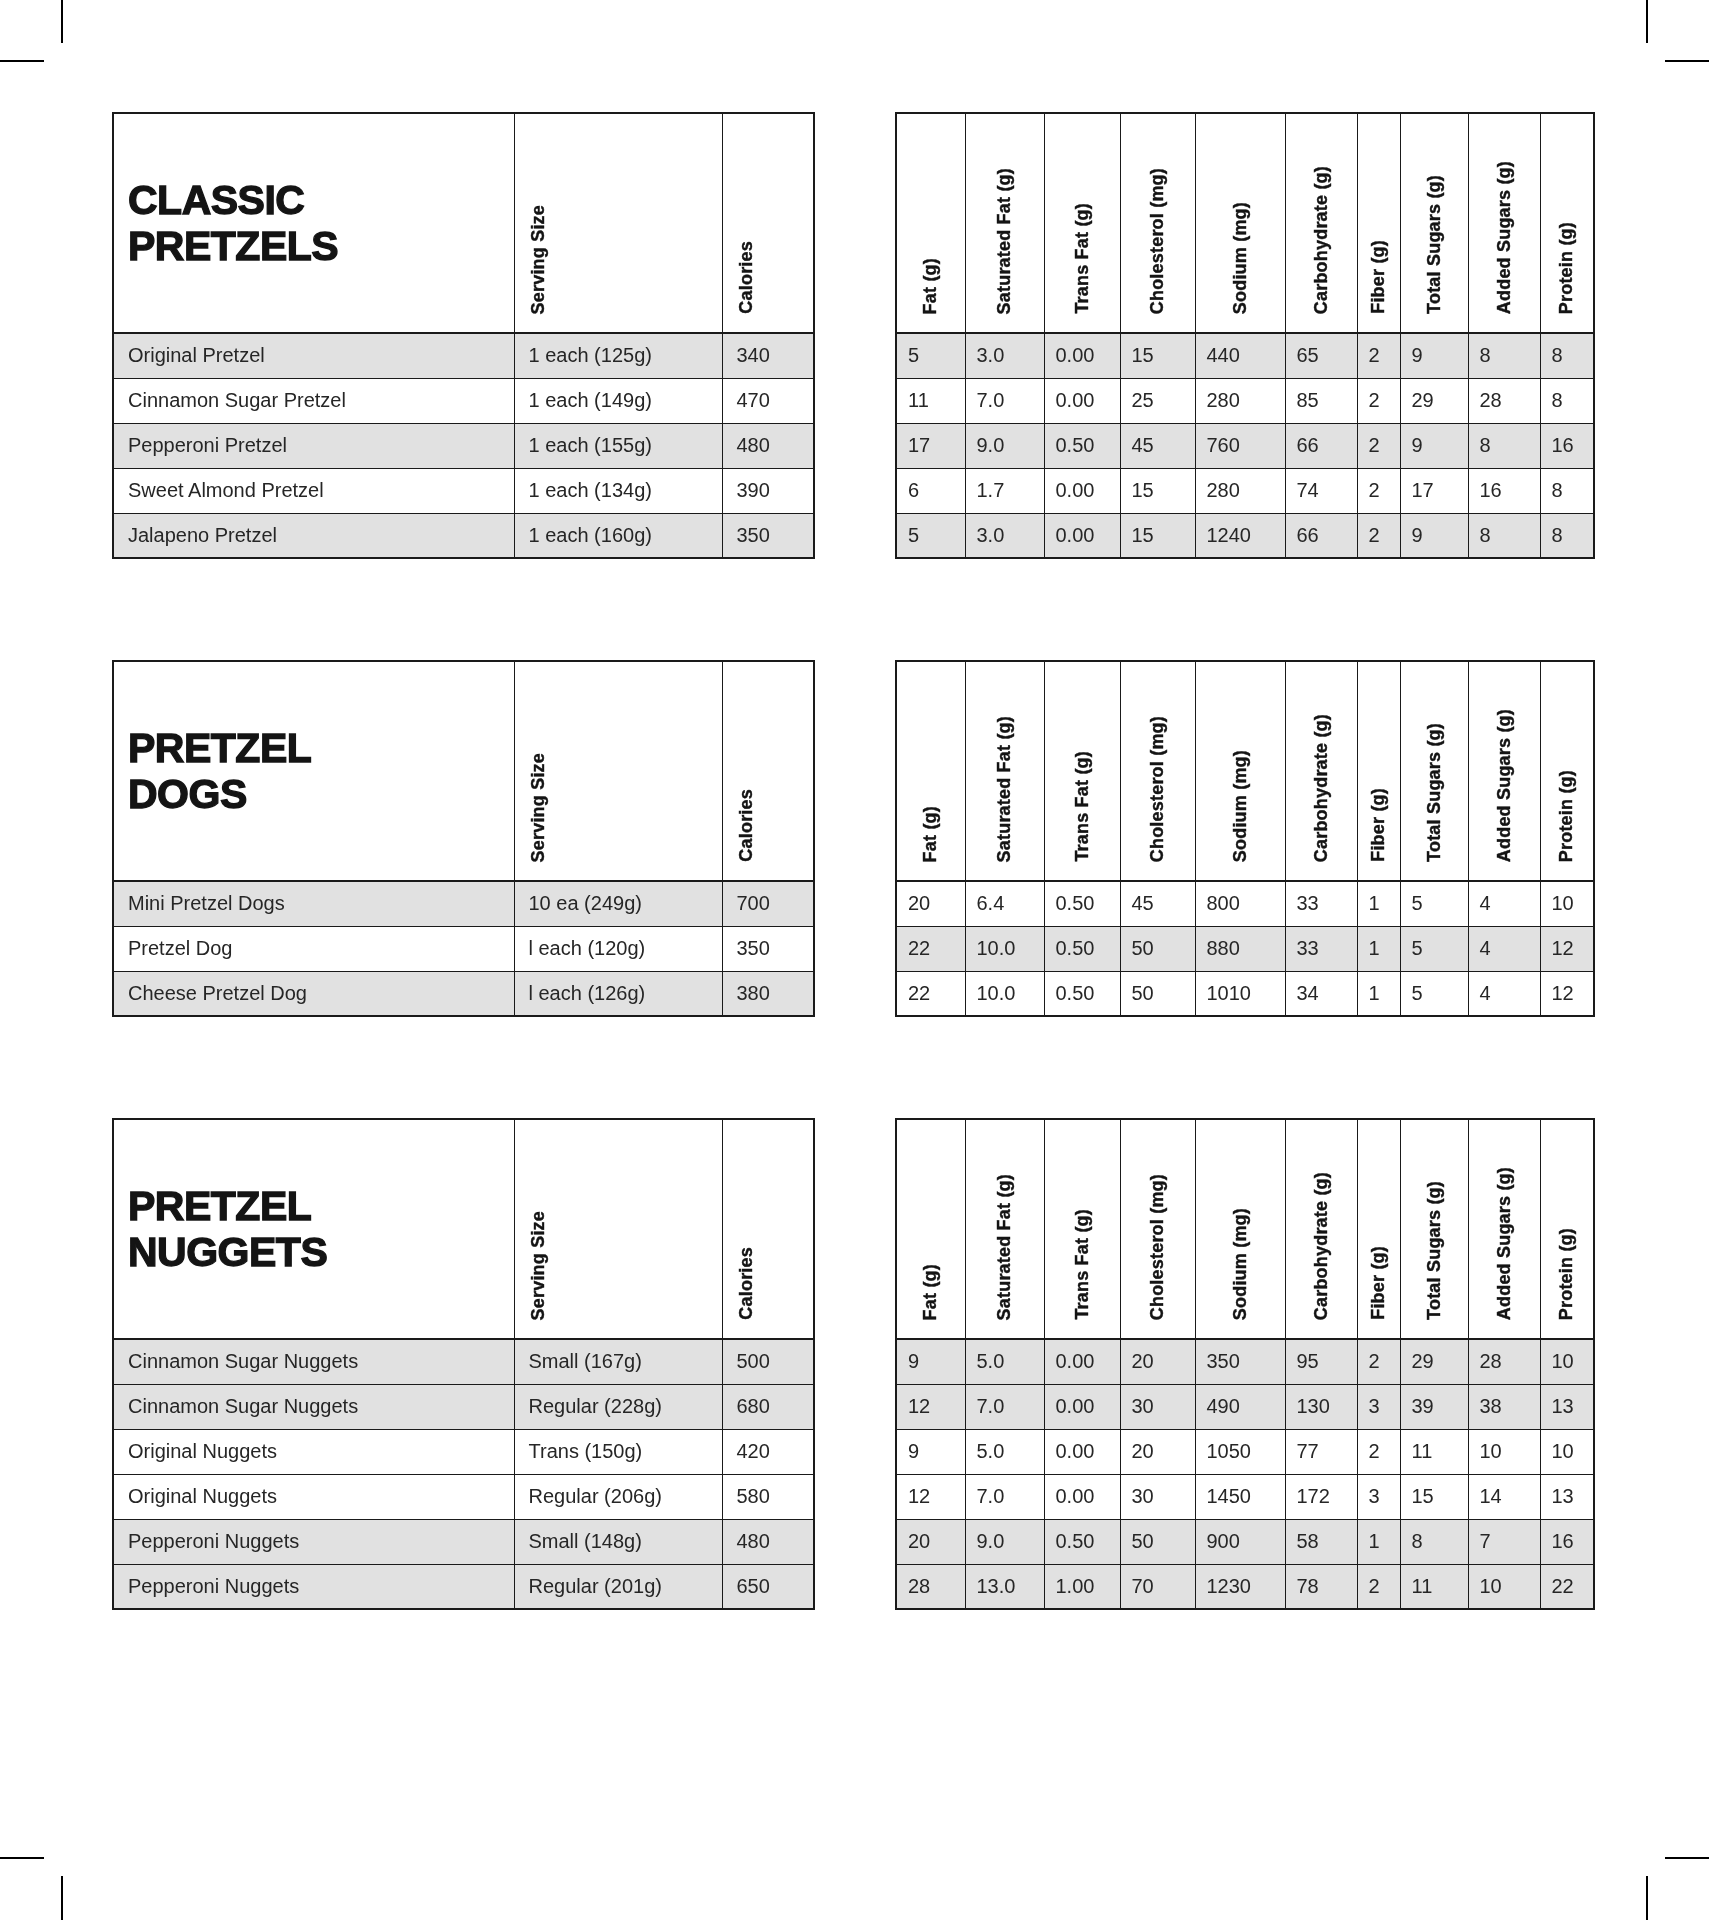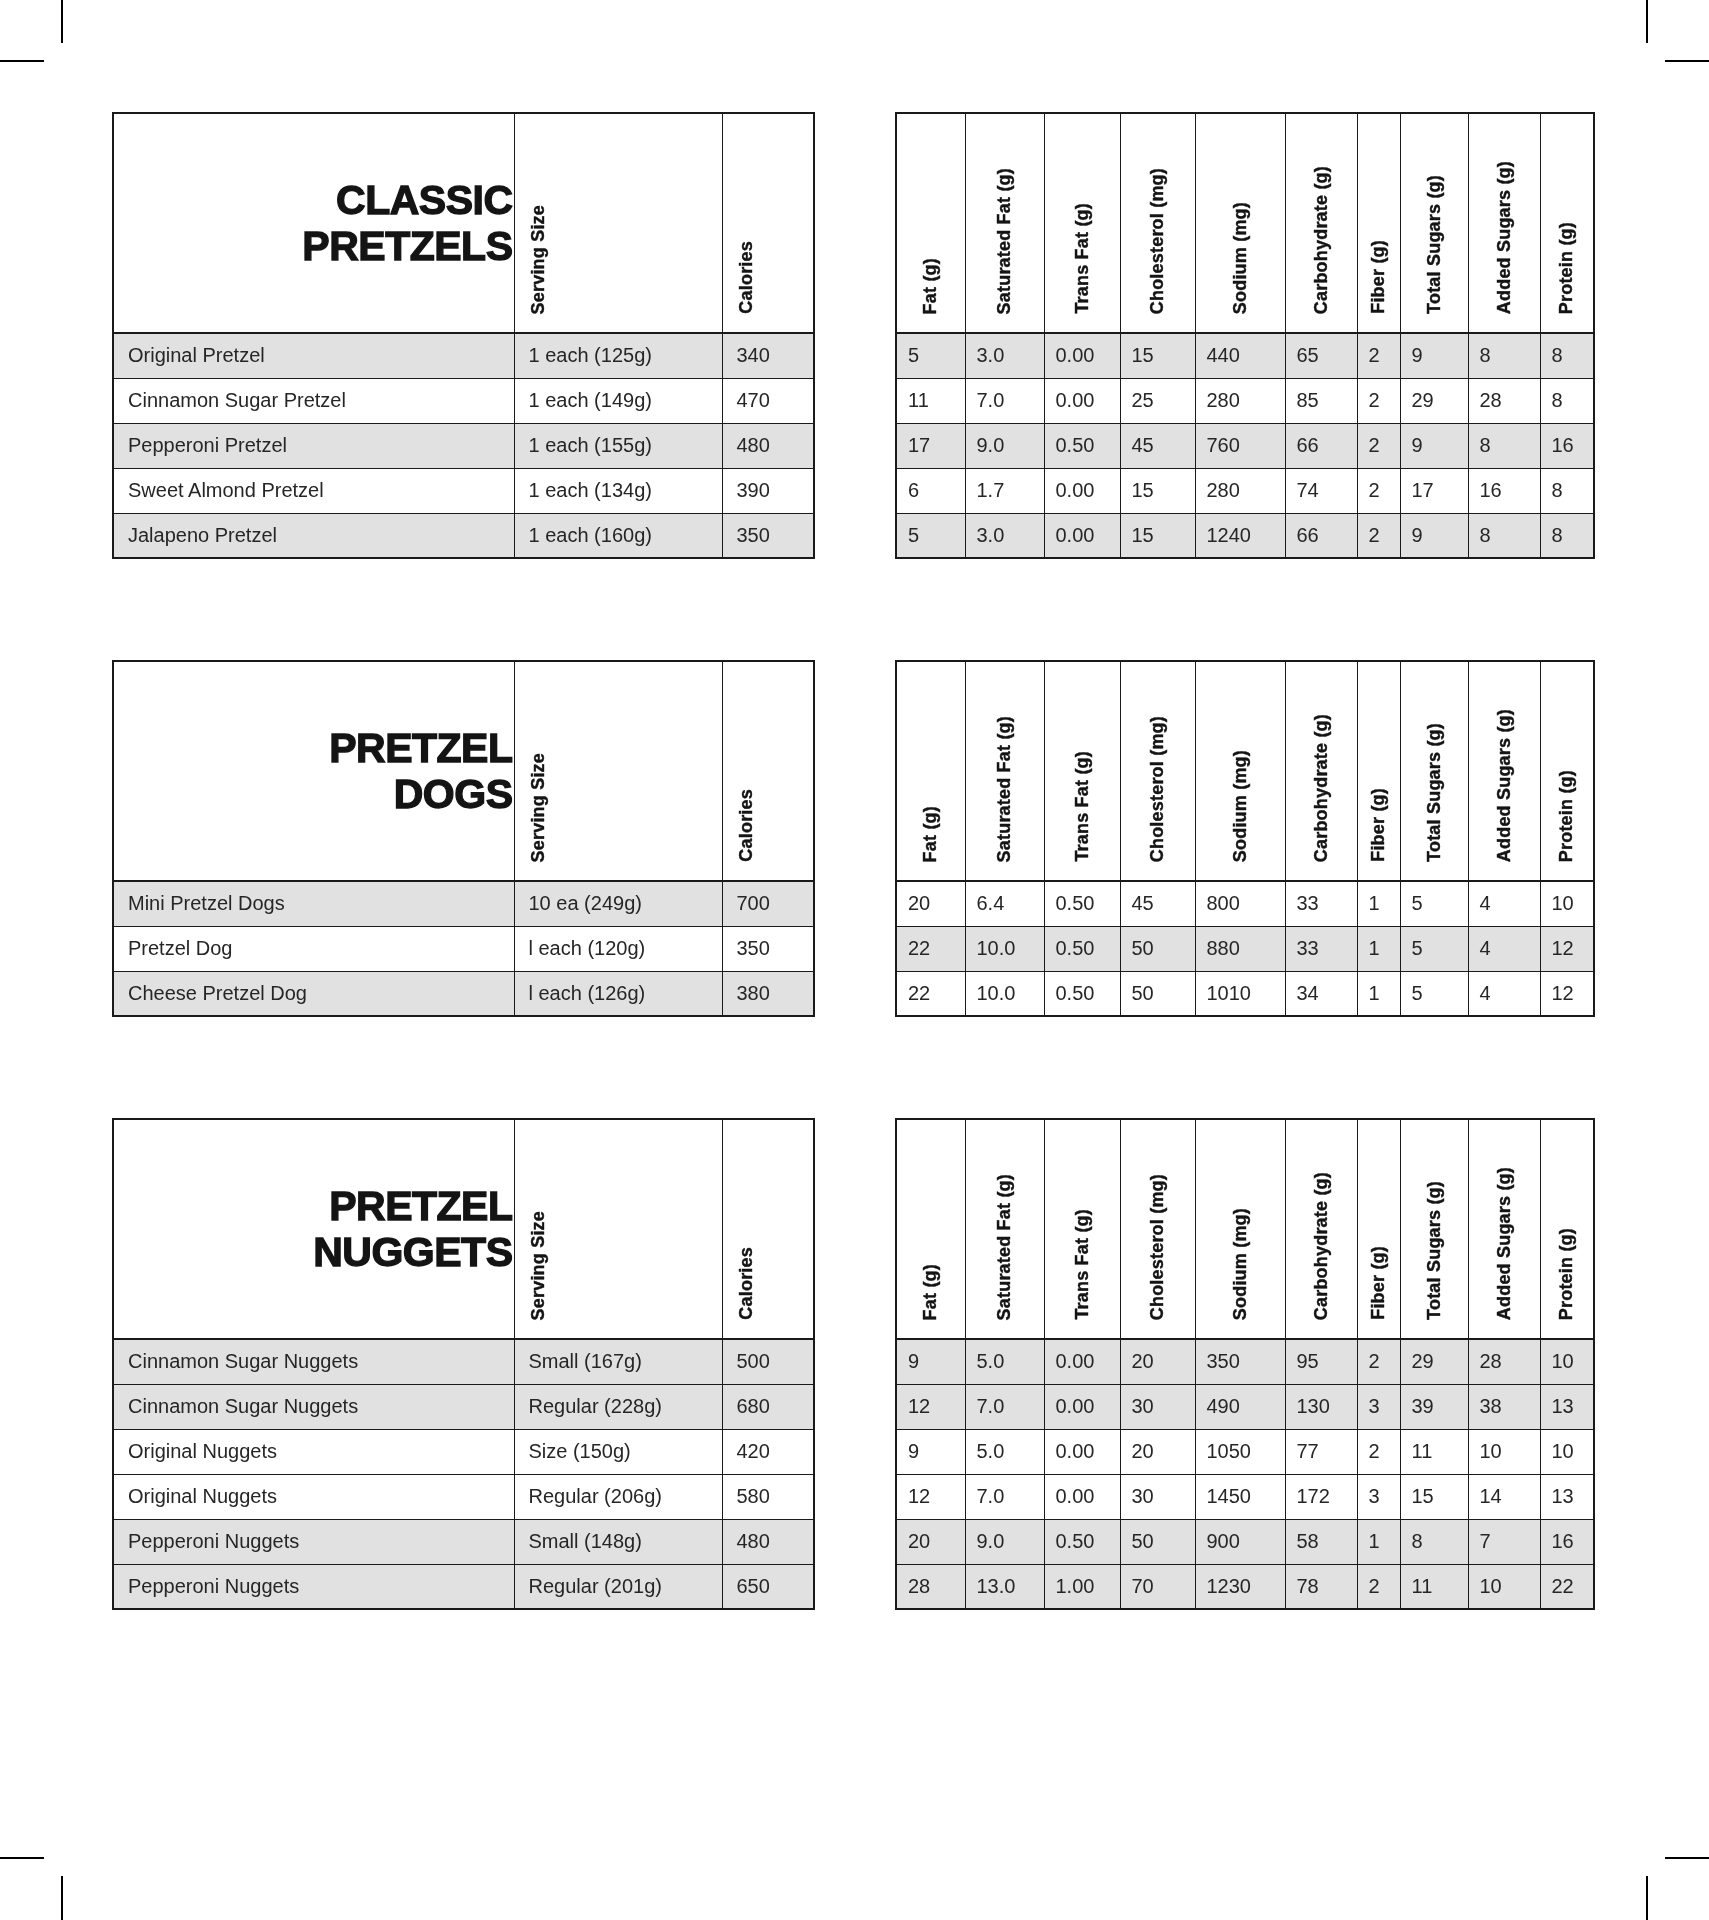--- a/index.html
+++ b/index.html
@@ -38,21 +38,20 @@
 
   
   .left-table{width:701px;}
   .left-table td{padding-left:14px;}
   .title-cell{vertical-align:middle;text-align:left;padding-left:14px;}
   .section-title{
     margin:0;font-size:41px;line-height:1.13;font-weight:800;
     letter-spacing:-0.5px;color:var(--title);
     -webkit-text-stroke:1.3px var(--title);
     text-transform:uppercase;
-    text-align:right;
   }
   .vhead{vertical-align:bottom;text-align:left;padding:0 0 14px 13px;}
   .vtext{
     writing-mode:vertical-rl;transform:rotate(180deg);
     font-weight:700;font-size:18px;color:var(--title);
     -webkit-text-stroke:0.4px var(--title);
     letter-spacing:0.2px;white-space:nowrap;
   }
   
   .right-table{width:698px;}
@@ -332,21 +331,21 @@
             <td>Small (167g)</td>
             <td>500</td>
           </tr>
           <tr class="shaded">
             <td>Cinnamon Sugar Nuggets</td>
             <td>Regular (228g)</td>
             <td>680</td>
           </tr>
           <tr>
             <td>Original Nuggets</td>
-            <td>Size (150g)</td>
+            <td>Trans (150g)</td>
             <td>420</td>
           </tr>
           <tr>
             <td>Original Nuggets</td>
             <td>Regular (206g)</td>
             <td>580</td>
           </tr>
           <tr class="shaded">
             <td>Pepperoni Nuggets</td>
             <td>Small (148g)</td>

